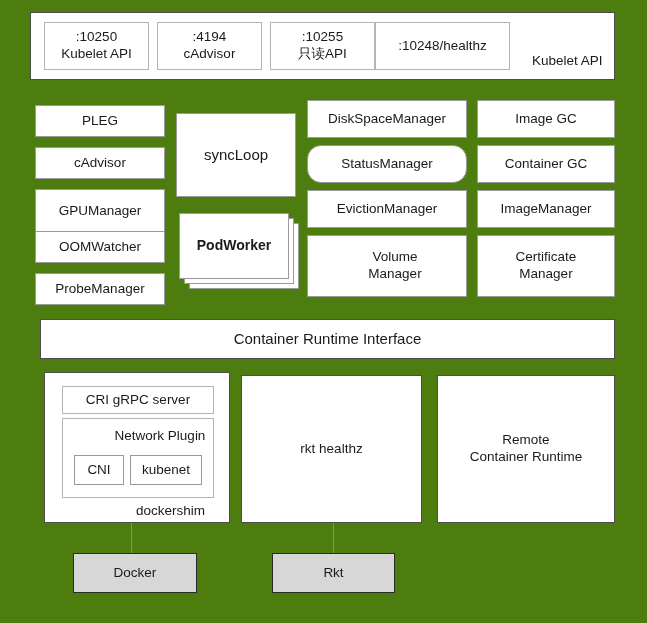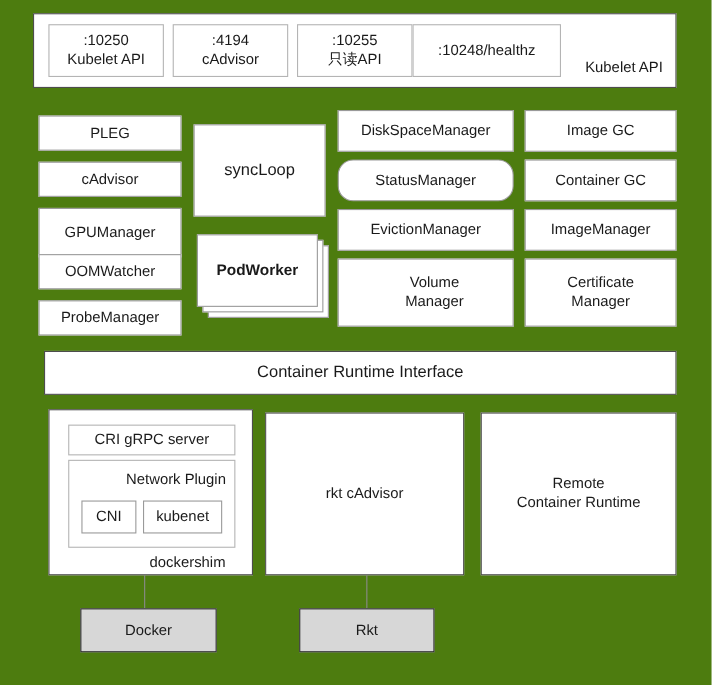--- a/index.html
+++ b/index.html
@@ -104,21 +104,21 @@
 
   <div class="box thin" style="left:62px; top:418px; width:152px; height:80px; display:block;"></div>
 
   <div class="plain" style="left:62px; top:428px; width:152px; text-align:center;">Network Plugin</div>
 
   <div class="box" style="left:74px; top:455px; width:50px; height:30px;">CNI</div>
   <div class="box" style="left:130px; top:455px; width:72px; height:30px;">kubenet</div>
 
   <div class="corner-label" style="left:136px; top:503px;">dockershim</div>
 
-  <div class="box dark" style="left:241px; top:375px; width:181px; height:148px;">rkt cAdvisor</div>
+  <div class="box dark" style="left:241px; top:375px; width:181px; height:148px;">rkt healthz</div>
 
   <div class="box dark" style="left:437px; top:375px; width:178px; height:148px;">Remote
 Container Runtime</div>
 
   <div class="vline" style="left:131px; top:523px; height:30px;"></div>
   <div class="vline" style="left:333px; top:523px; height:30px;"></div>
 
   <div class="box gray" style="left:73px; top:553px; width:124px; height:40px;">Docker</div>
   <div class="box gray" style="left:272px; top:553px; width:123px; height:40px;">Rkt</div>
 

